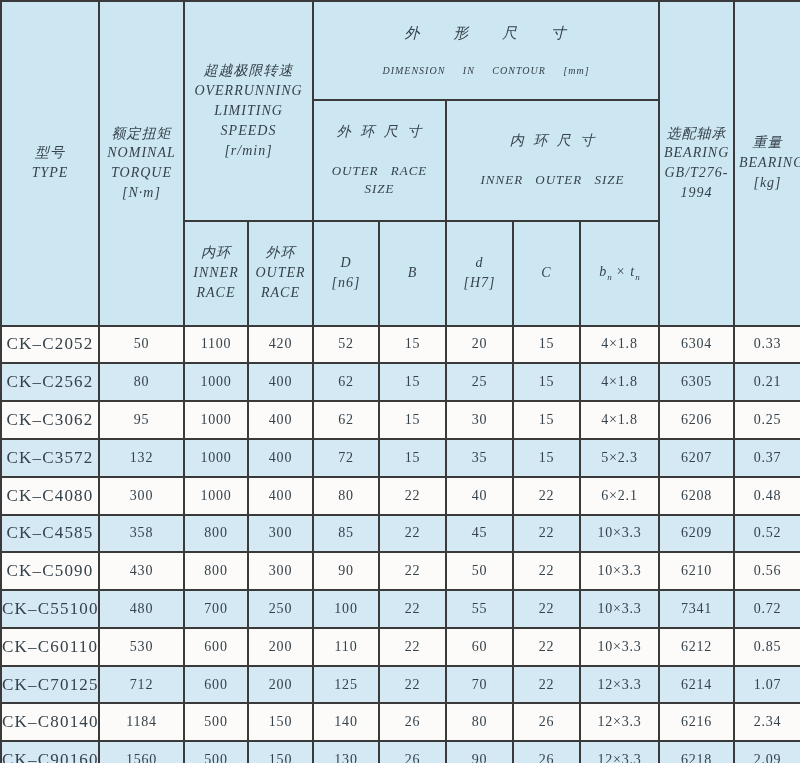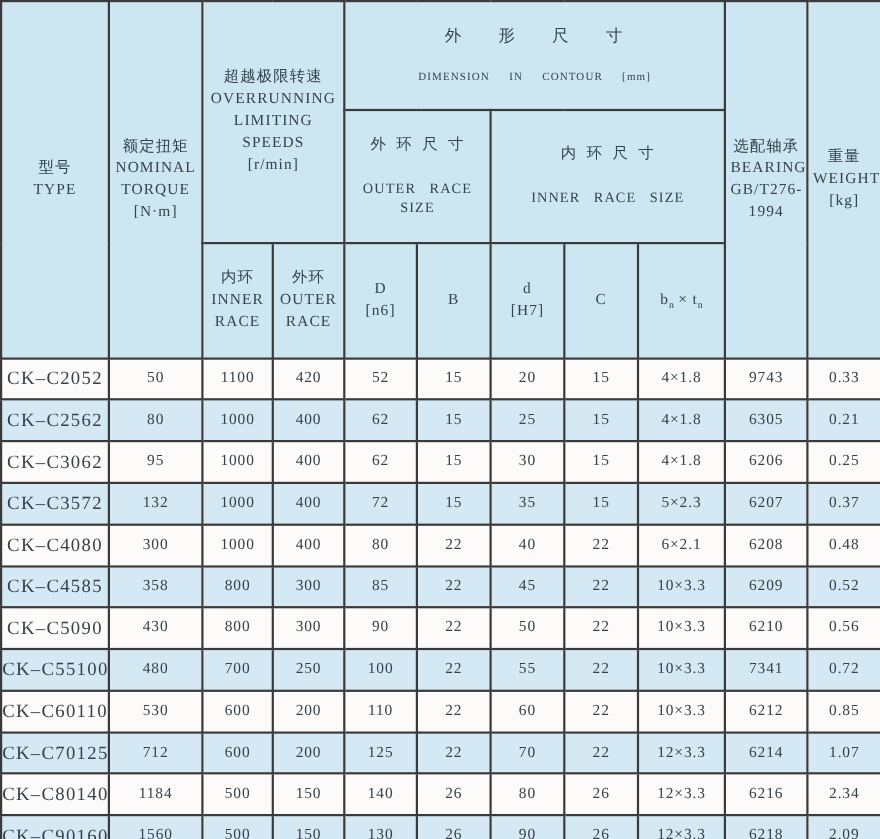--- a/index.html
+++ b/index.html
@@ -30,20 +30,21 @@
     color:var(--text);
     font-weight:normal;
   }
   thead th{
     background:var(--header-bg);
     white-space:pre-line;
     font-size:14px;
     line-height:1.42;
     letter-spacing:1px;
     padding:1px 4px;
+    font-style:italic;
   }
   tr.h1{height:37px;}
   tr.h2{height:40px;}
   tr.h3{height:105px;}
   tbody tr{height:37.8px;background:var(--row-bg);}
   tbody tr:nth-child(even){background:var(--row-alt-bg);}
   tbody tr.group-start td{border-top-width:3px;}
   tbody td{
     font-size:14px;
     letter-spacing:0.8px;
@@ -87,31 +88,31 @@
 LIMITING SPEEDS
 [r/min]</th>
       <th colspan="5">
         <div class="zh-wide">外 形 尺 寸</div>
         <div class="en-wide">DIMENSION IN CONTOUR [mm]</div>
       </th>
       <th rowspan="3">选配轴承
 BEARING
 GB/T276-1994</th>
       <th rowspan="3">重量
-WEIGHT
+BEARING
 [kg]</th>
     </tr>
     <tr class="h2">
       <th colspan="2">
         <div class="zh-mid">外 环 尺 寸</div>
         <div class="en-mid">OUTER RACE SIZE</div>
       </th>
       <th colspan="3">
         <div class="zh-mid">内 环 尺 寸</div>
-        <div class="en-mid">INNER RACE SIZE</div>
+        <div class="en-mid">INNER OUTER SIZE</div>
       </th>
     </tr>
     <tr class="h3">
       <th>内环
 INNER
 RACE</th>
       <th>外环
 OUTER
 RACE</th>
       <th>D
@@ -127,21 +128,21 @@
       <tr>
     <td class="model">CK–C2052</td>
     <td>50</td>
     <td>1100</td>
     <td>420</td>
     <td>52</td>
     <td>15</td>
     <td>20</td>
     <td>15</td>
     <td>4×1.8</td>
-    <td>9743</td>
+    <td>6304</td>
     <td>0.33</td>
   </tr>
       <tr>
     <td class="model">CK–C2562</td>
     <td>80</td>
     <td>1000</td>
     <td>400</td>
     <td>62</td>
     <td>15</td>
     <td>25</td>

